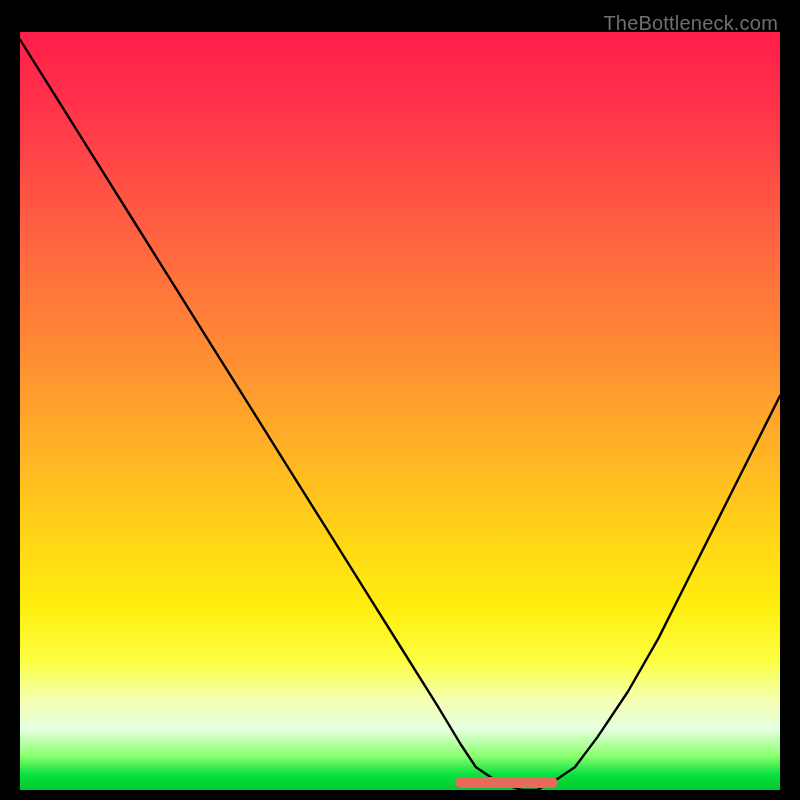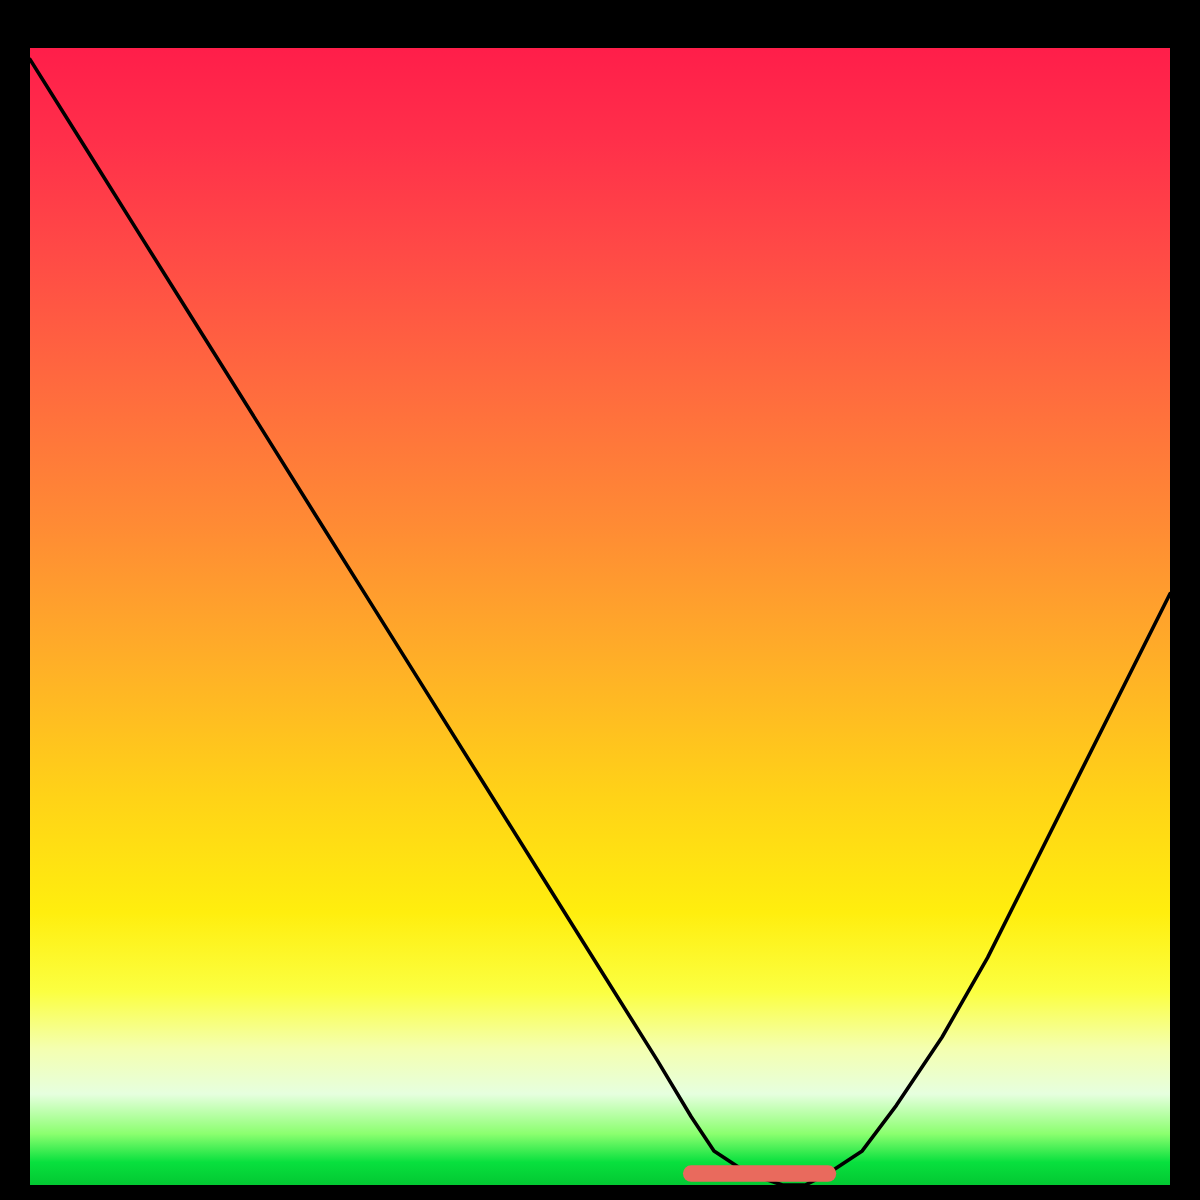--- a/index.html
+++ b/index.html
@@ -59,20 +59,21 @@
     color: #6f6f6f;
     letter-spacing: 0.2px;
     user-select: none;
   }
 </style>
 </head>
 <body>
 
 <div class="frame">
 
+  <div class="watermark">TheBottleneck.com</div>
 
   <div class="plot-area">
     <svg class="curve" viewBox="0 0 760 758" preserveAspectRatio="none">
       <path id="curve-path" fill="none" stroke="#000000" stroke-width="2.4" stroke-linecap="round" stroke-linejoin="round" d="M0.0 7.6 L38.0 68.2 L76.0 128.9 L114.0 189.5 L152.0 250.1 L190.0 310.8 L228.0 371.4 L266.0 432.1 L304.0 492.7 L342.0 553.3 L380.0 614.0 L418.0 674.6 L440.8 712.5 L456.0 735.3 L478.8 750.4 L501.6 758.0 L516.8 758.0 L532.0 750.4 L554.8 735.3 L577.6 704.9 L608.0 659.5 L638.4 606.4 L668.8 545.8 L699.2 485.1 L729.6 424.5 L760.0 363.8"></path>
       <g id="marker-group">
           <path d="M440.8 750.4 L456.0 750.4 L471.2 750.4 L486.4 750.4 L501.6 750.4 L516.8 750.4 L532.0 750.4" fill="none" stroke="#e96a5d" stroke-width="11" stroke-linecap="round"></path>
         </g>
     </svg>
   </div>
 

